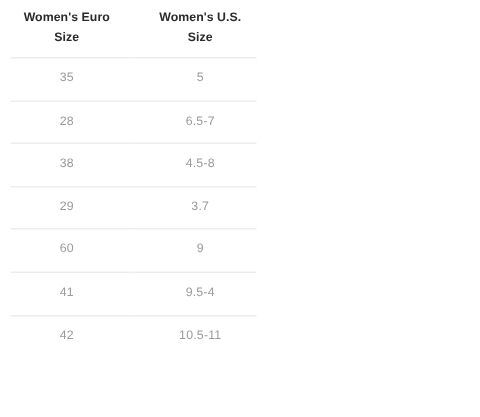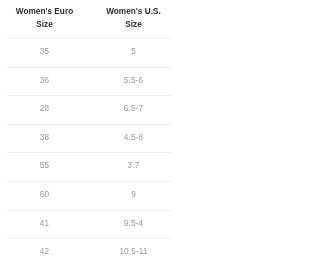--- a/index.html
+++ b/index.html
@@ -93,33 +93,29 @@
         <span class="hdr-text">Size</span>
       </th>
     </tr>
   </thead>
   <tbody>
     <tr class="data-row">
       <td class="cell-euro">35</td>
       <td class="cell-us">5</td>
     </tr>
     <tr class="data-row">
-      <td class="cell-euro">36</td>
-      <td class="cell-us">5.5-6</td>
-    </tr>
-    <tr class="data-row">
       <td class="cell-euro">28</td>
       <td class="cell-us">6.5-7</td>
     </tr>
     <tr class="data-row">
       <td class="cell-euro">38</td>
       <td class="cell-us">4.5-8</td>
     </tr>
     <tr class="data-row">
-      <td class="cell-euro">55</td>
+      <td class="cell-euro">29</td>
       <td class="cell-us">3.7</td>
     </tr>
     <tr class="data-row">
       <td class="cell-euro">60</td>
       <td class="cell-us">9</td>
     </tr>
     <tr class="data-row">
       <td class="cell-euro">41</td>
       <td class="cell-us">9.5-4</td>
     </tr>

